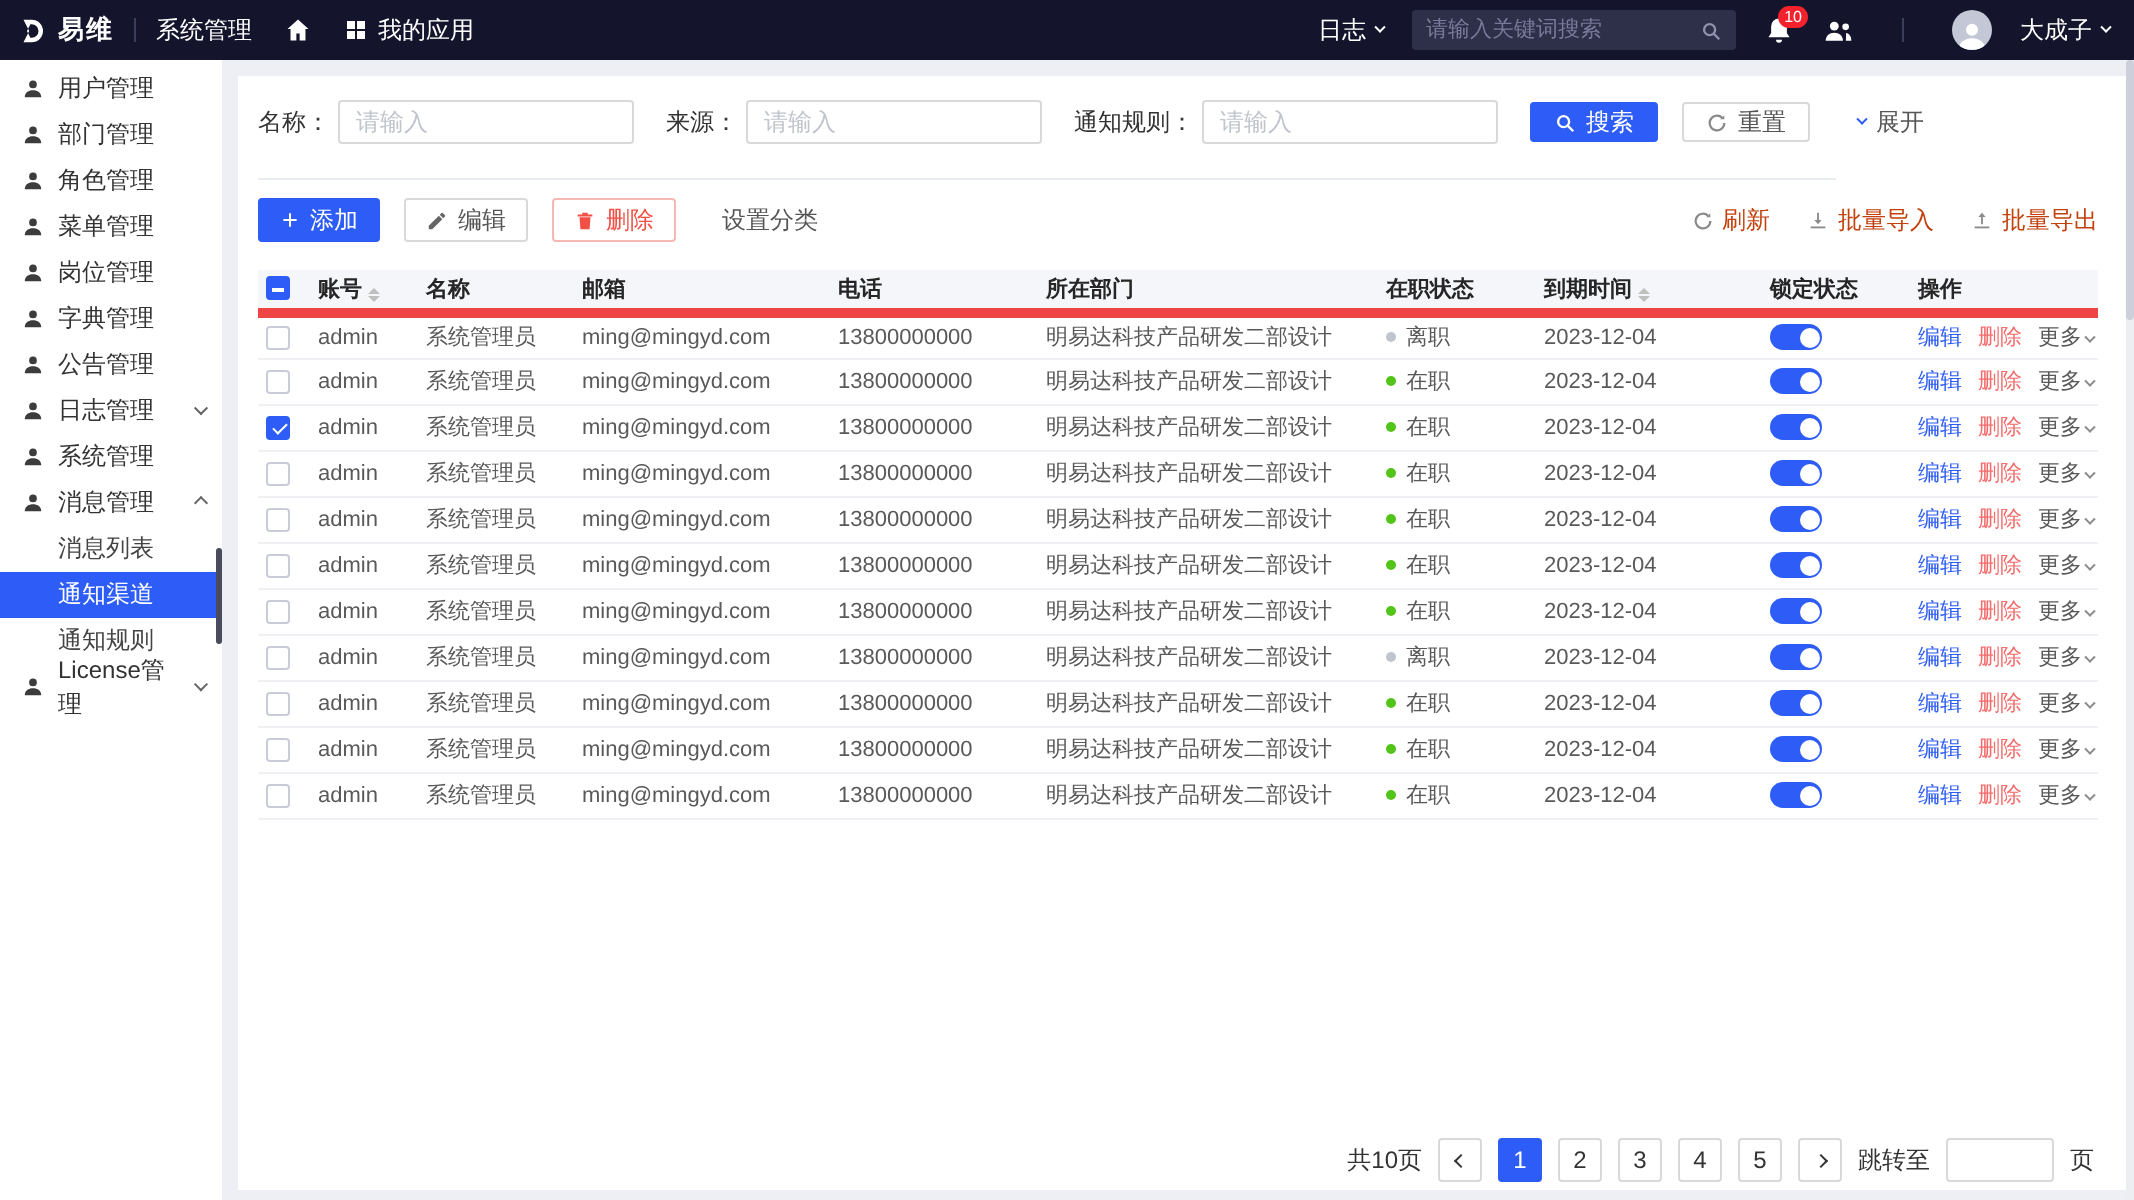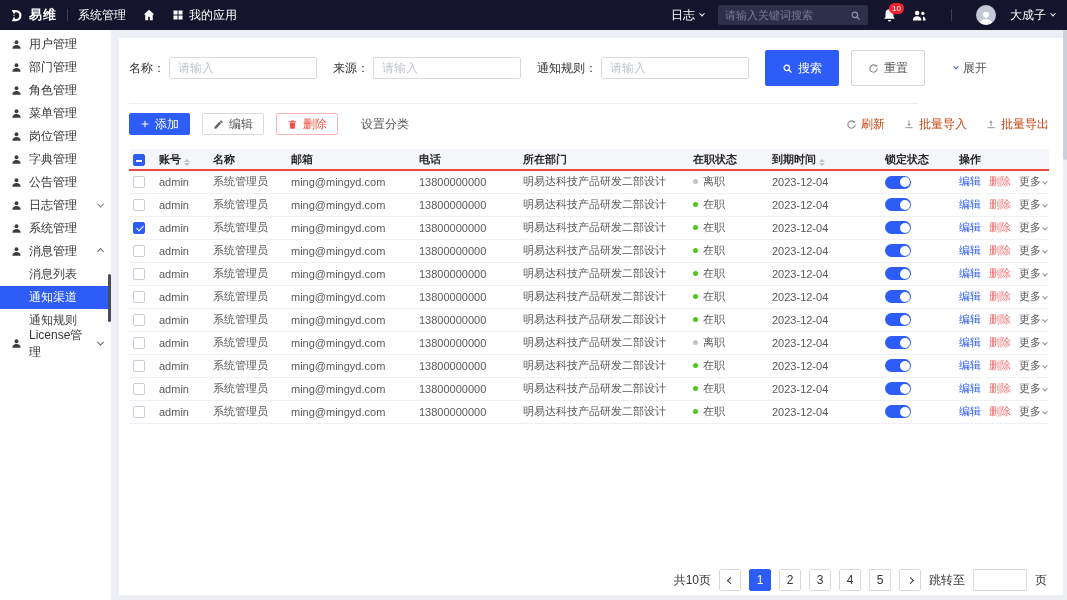--- a/index.html
+++ b/index.html
@@ -10,21 +10,21 @@
   .topbar { height:30px; background:#14152c; display:flex; align-items:center;
     padding:0 12px 0 8px; color:#fff; font-size:12px; position:relative; z-index:5; }
   .logo-mark { display:flex; align-items:center; margin-right:6px; }
   .logo-text { font-size:13px; font-weight:bold; letter-spacing:1px; }
   .tb-divider { width:1px; height:12px; background:#3c3d58; margin:0 10px; }
   .tb-item { display:flex; align-items:center; gap:5px; cursor:pointer; }
   .tb-home { margin-left:16px; }
   .tb-apps { margin-left:16px; }
   .tb-right { margin-left:auto; display:flex; align-items:center; gap:14px; }
   .tb-icon svg { display:block; }
-  .search-box { width:150px; height:20px; background:#2e2f49; border-radius:2px;
+  .search-box { width:162px; height:20px; background:#2e2f49; border-radius:2px;
     display:flex; align-items:center; padding:0 7px; }
   .search-box input { flex:1; background:transparent; border:none; outline:none;
     color:#cfd1e0; font-size:11px; font-family:inherit; min-width:0; }
   .search-box input::placeholder { color:#787a99; }
   .bell-wrap { position:relative; }
   .badge { position:absolute; top:-5px; right:-7px; background:#f5222d; color:#fff;
     font-size:8px; height:11px; line-height:11px; padding:0 3px; border-radius:6px; }
   .avatar { width:20px; height:20px; border-radius:50%; background:#c3c7d6;
     overflow:hidden; display:flex; align-items:flex-end; justify-content:center; }
   .chev { width:5px; height:5px; border-right:1px solid currentColor;
@@ -57,42 +57,42 @@
   .card { position:absolute; left:8px; top:8px; right:4px; bottom:5px;
     background:#fff; padding:12px 14px 0 10px; }
 
   
   .filter-row { display:flex; align-items:center; font-size:12px; color:#333; }
   .f-group { display:flex; align-items:center; margin-right:16px; }
   .f-label { margin-right:4px; white-space:nowrap; }
   .f-input { width:148px; height:22px; border:1px solid #d9d9d9; border-radius:2px;
     padding:0 8px; font-size:12px; color:#333; outline:none; font-family:inherit; }
   .f-input::placeholder { color:#c0c4cc; }
-  .btn { height:36px; border-radius:2px; display:inline-flex; align-items:center;
-    gap:5px; padding:0 16px; font-size:12px; cursor:pointer; border:1px solid transparent;
+  .btn { height:20px; border-radius:2px; display:inline-flex; align-items:center;
+    gap:5px; padding:0 11px; font-size:12px; cursor:pointer; border:1px solid transparent;
     background:#fff; font-family:inherit; }
   .btn-primary { background:#2d5cf6; border-color:#2d5cf6; color:#fff; }
   .btn-plain { border-color:#d9d9d9; color:#555; }
   .btn + .btn { margin-left:12px; }
 
   .divider { height:1px; background:#e9ecf0; margin-top:17px; width:789px; }
 
   
   .toolbar { display:flex; align-items:center; margin-top:9px; }
   .btn.small { height:22px; padding:0 10px; }
   .btn-danger { border-color:#f5b8b4; color:#f25045; }
   .btn-flat { border-color:transparent; color:#555; }
   .toolbar-right { margin-left:auto; display:flex; align-items:center; gap:18px;
     font-size:12px; color:#c2410c; }
   .tool-link { display:flex; align-items:center; gap:4px; cursor:pointer; }
 
   
   table { width:100%; border-collapse:collapse; table-layout:fixed; margin-top:14px; }
   thead th { background:#f5f6f9; height:21px; font-size:11px; font-weight:bold;
-    color:#262626; text-align:left; padding:0 4px; border-bottom:2px solid #ef4444;
+    color:#262626; text-align:left; padding:0 4px; border-bottom:5px solid #ef4444;
     white-space:nowrap; }
   tbody td { height:23px; font-size:11px; color:#595959; padding:0 4px;
     border-bottom:1px solid #eef0f4; white-space:nowrap; overflow:hidden; }
   .sort { display:inline-flex; flex-direction:column; gap:1px; margin-left:3px;
     vertical-align:1px; }
   .sort i { width:0; height:0; border-left:3px solid transparent; border-right:3px solid transparent; }
   .sort .s-up { border-bottom:3.5px solid #bfbfbf; }
   .sort .s-dn { border-top:3.5px solid #bfbfbf; }
   .cb { width:12px; height:12px; border:1px solid #c9ccd6; border-radius:2px;
     display:inline-block; background:#fff; position:relative; vertical-align:middle; cursor:pointer; }

